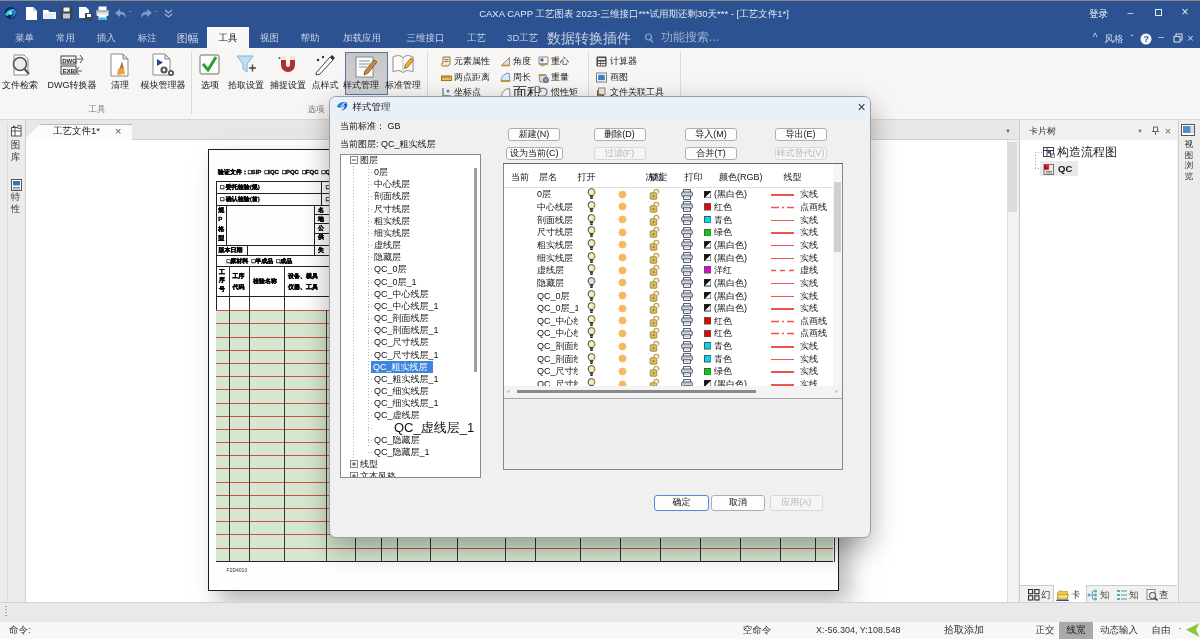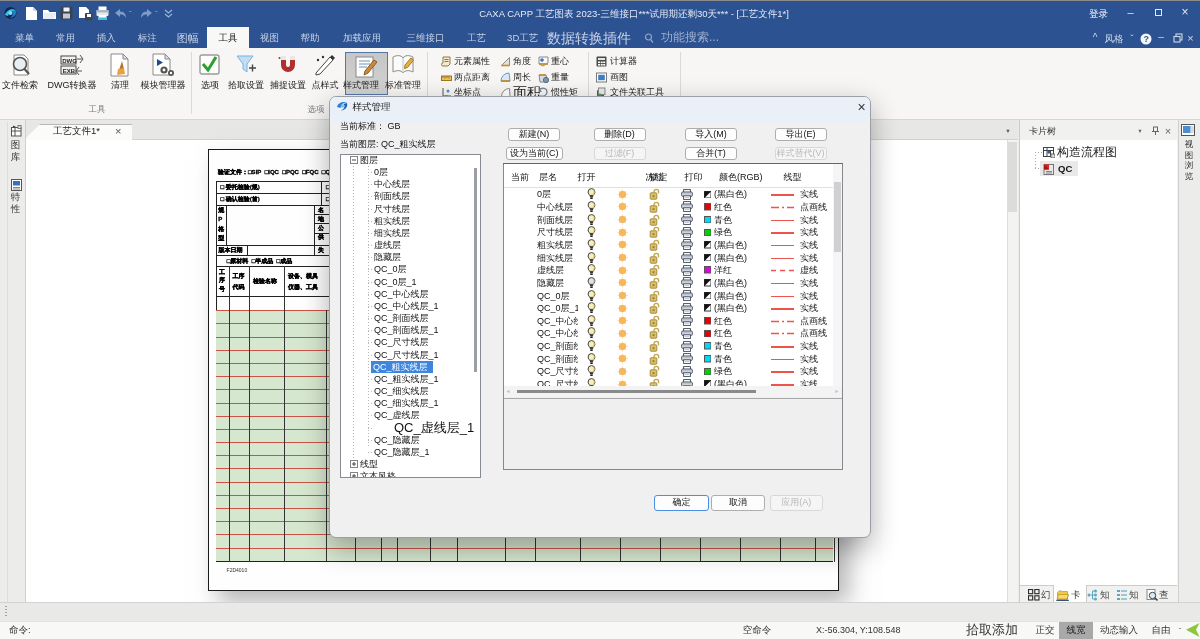--- a/index.html
+++ b/index.html
@@ -430,21 +430,21 @@
 <div class="ab" style="left:15.5px;top:208.5px;transform:translate(-50%,-50%);font-size:9.5px;line-height:1.15;color:#333;white-space:nowrap;">性</div>
 <div class="ab " style="left:0px;top:602px;width:1200px;height:19px;background:#e9e9e8;border-top:1px solid #d2d2d0;"></div>
 <div class="ab " style="left:5px;top:605.5px;width:1.6px;height:1.6px;background:#999;border-radius:50%;"></div>
 <div class="ab " style="left:5px;top:608.5px;width:1.6px;height:1.6px;background:#999;border-radius:50%;"></div>
 <div class="ab " style="left:5px;top:611.5px;width:1.6px;height:1.6px;background:#999;border-radius:50%;"></div>
 <div class="ab " style="left:5px;top:614.5px;width:1.6px;height:1.6px;background:#999;border-radius:50%;"></div>
 <div class="ab " style="left:0px;top:621px;width:1200px;height:18px;background:#f8f8f7;border-top:1px solid #e2e2e0;"></div>
 <div class="ab" style="left:9px;top:629.5px;transform:translate(0,-50%);font-size:9.5px;line-height:1.15;color:#333;white-space:nowrap;">命令:</div>
 <div class="ab" style="left:757px;top:629.5px;transform:translate(-50%,-50%);font-size:9.5px;line-height:1.15;color:#333;white-space:nowrap;">空命令</div>
 <div class="ab" style="left:816px;top:629.5px;transform:translate(0,-50%);font-size:9px;line-height:1.15;color:#333;white-space:nowrap;">X:-56.304, Y:108.548</div>
-<div class="ab" style="left:992px;top:629.5px;transform:translate(-50%,-50%);font-size:13px;line-height:1.15;color:#333;white-space:nowrap;">拾取添加</div>
+<div class="ab" style="left:964px;top:629.5px;transform:translate(-50%,-50%);font-size:10px;line-height:1.15;color:#333;white-space:nowrap;">拾取添加</div>
 <div class="ab" style="left:1045px;top:629.5px;transform:translate(-50%,-50%);font-size:9.5px;line-height:1.15;color:#333;white-space:nowrap;">正交</div>
 <div class="ab " style="left:1059px;top:622px;width:34px;height:16.5px;background:#a9a9a9;"></div>
 <div class="ab" style="left:1076px;top:629.5px;transform:translate(-50%,-50%);font-size:9.5px;line-height:1.15;color:#1a1a1a;white-space:nowrap;">线宽</div>
 <div class="ab" style="left:1119px;top:629.5px;transform:translate(-50%,-50%);font-size:9.5px;line-height:1.15;color:#333;white-space:nowrap;">动态输入</div>
 <div class="ab" style="left:1161px;top:629.5px;transform:translate(-50%,-50%);font-size:9.5px;line-height:1.15;color:#333;white-space:nowrap;">自由</div>
 <div class="ab" style="left:1180px;top:631px;transform:translate(-50%,-50%);font-size:8px;line-height:1.15;color:#555;white-space:nowrap;">ˇ</div>
 <svg class="ab" style="left:1183px;top:621px" width="17" height="17" viewBox="0 0 17 17">
       <path d="M16.5 2 L3 8.8 L16.5 16 L13 8.8 z" fill="#8cc63e"></path>
     </svg>
 <div class="ab" style="left:329px;top:96px;width:542px;height:442px;background:#f0f0f0;border:1px solid #9aa0a6;border-radius:7px;box-shadow:0 10px 28px rgba(0,0,0,.32);"></div>

